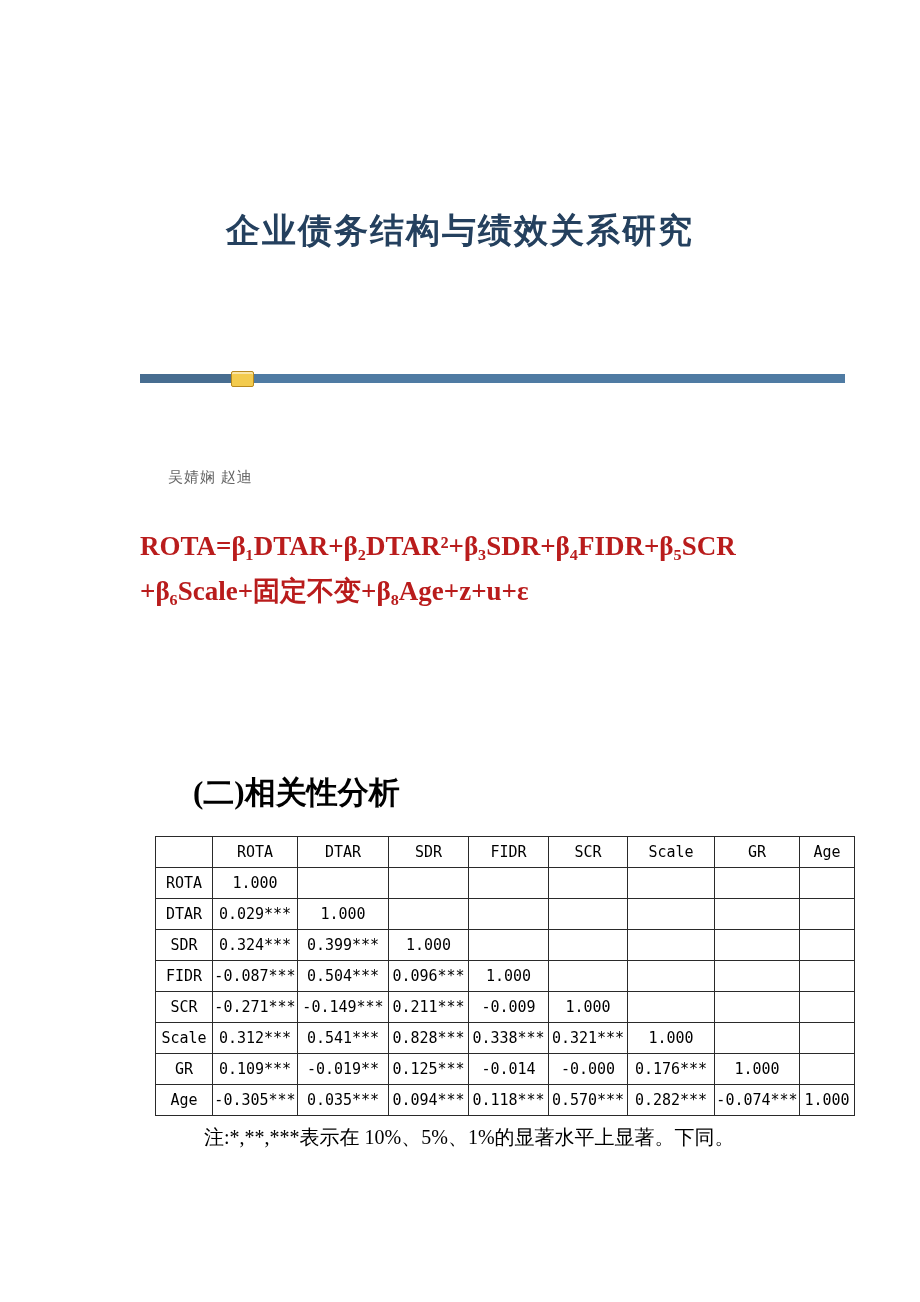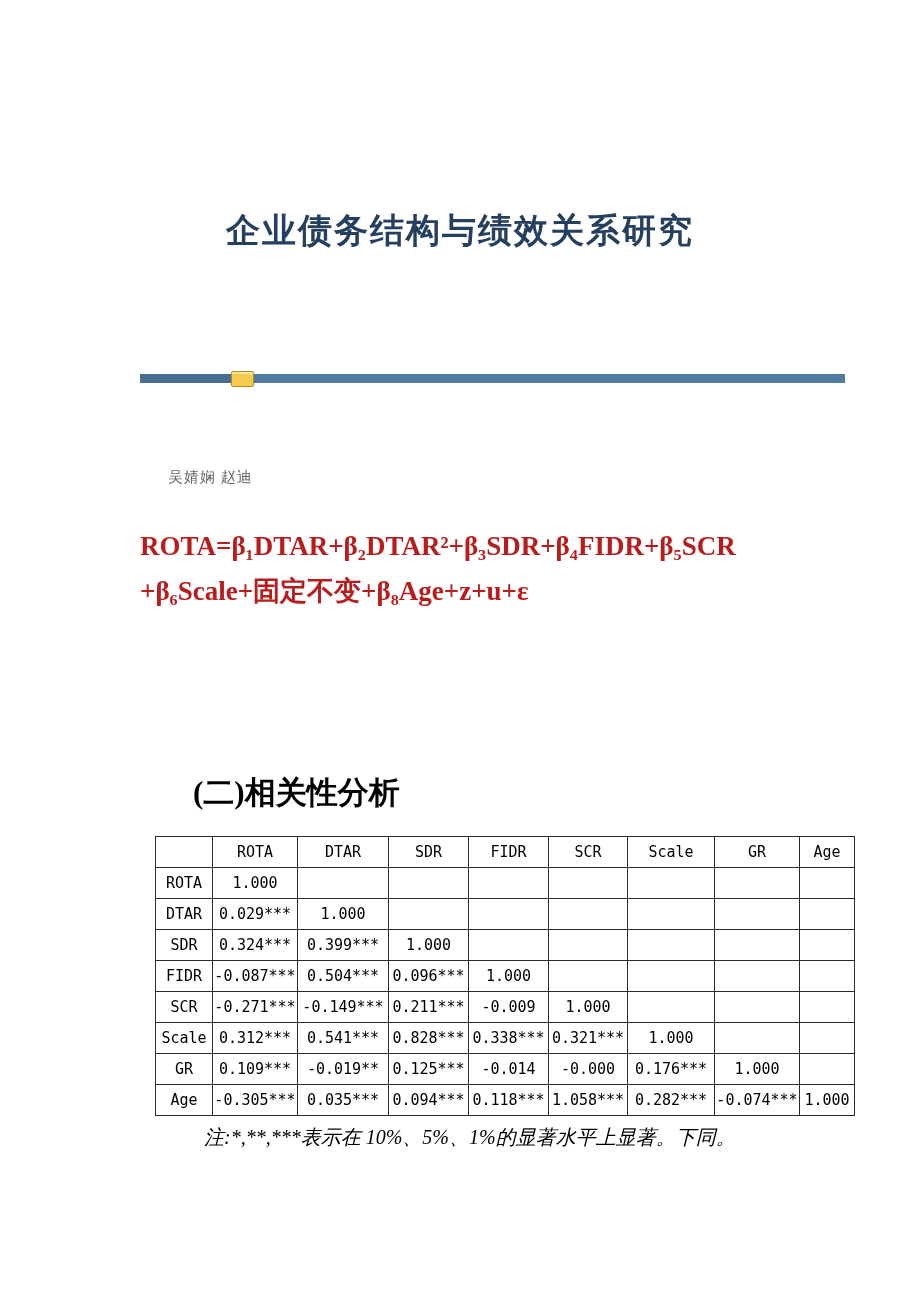--- a/index.html
+++ b/index.html
@@ -123,21 +123,20 @@
   .corr-table th:nth-child(8), .corr-table td:nth-child(8) { width: 82px; }
   .corr-table th:nth-child(9), .corr-table td:nth-child(9) { width: 52px; }
 
   .table-note {
     top: 1124px; left: 140px; width: 706px;
     padding-left: 64px;
     box-sizing: border-box;
     font-size: 20px;
     color: #000;
     font-family: "Liberation Serif", "DejaVu Serif", serif;
-    font-style: italic;
   }
 </style>
 </head>
 <body>
 
 <div class="page">
 
   <h1 class="abs doc-title">企业债务结构与绩效关系研究</h1>
 
   <div class="abs divider">
@@ -246,21 +245,21 @@
           <td>0.176***</td>
           <td>1.000</td>
           <td></td>
         </tr>
         <tr>
           <td>Age</td>
           <td>-0.305***</td>
           <td>0.035***</td>
           <td>0.094***</td>
           <td>0.118***</td>
-          <td>1.058***</td>
+          <td>0.570***</td>
           <td>0.282***</td>
           <td>-0.074***</td>
           <td>1.000</td>
         </tr>
       </tbody>
   </table>
 
   <div class="abs table-note">注:*,**,***表示在 10%、5%、1%的显著水平上显著。下同。</div>
 
 </div>

